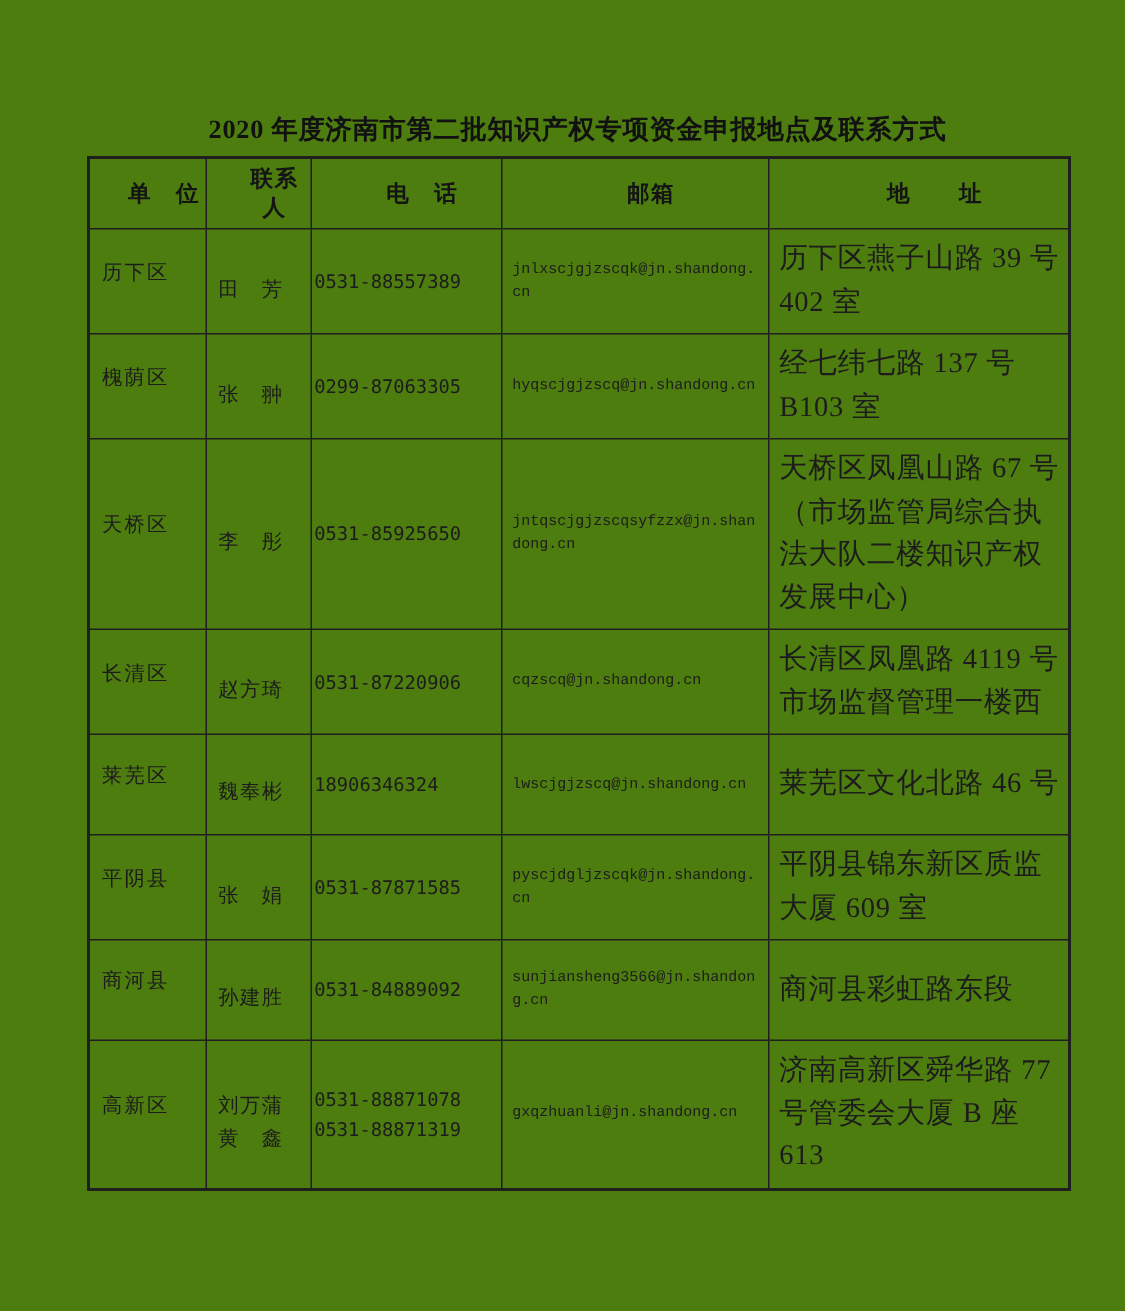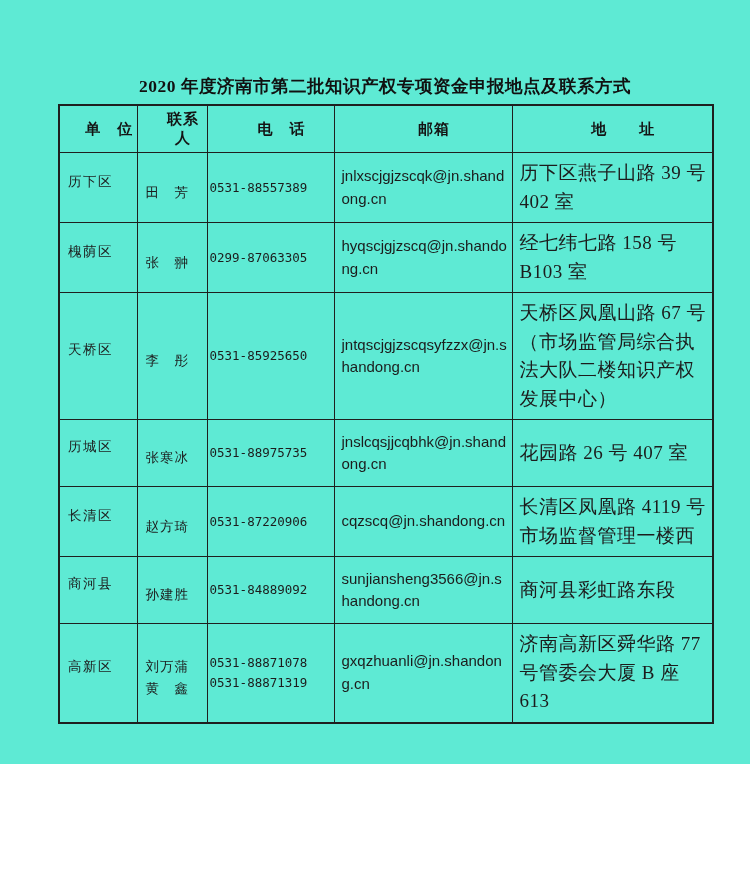--- a/index.html
+++ b/index.html
@@ -10,22 +10,22 @@
   body {
     width: 750px;
     height: 874px;
     overflow: hidden;
     font-family: "Liberation Serif", "DejaVu Serif", serif;
     color: #1c1c1c;
   }
   .page {
     position: relative;
     width: 750px;
-    height: 764px;
-    background: #5eead4;
+    height: 874px;
+    background: #4d7c0f;
   }
   .doc-title {
     position: absolute;
     top: 74px;
     left: 58px;
     width: 654px;
     text-align: center;
     font-size: 17.5px;
     font-weight: bold;
     letter-spacing: 0.5px;
@@ -76,22 +76,22 @@
   }
   td.cell-phone {
     font-family: "DejaVu Sans Mono", "Liberation Mono", monospace;
     font-size: 12.5px;
     text-align: left;
     padding: 6px 2px;
     white-space: pre-line;
     line-height: 1.55;
   }
   td.cell-email {
-    font-family: Liberation Sans, sans-serif;
-    font-size: 15px;
+    font-family: Liberation Mono, monospace;
+    font-size: 10px;
     padding: 6px 4px 6px 7px;
     word-break: break-all;
     line-height: 1.5;
   }
   td.cell-addr {
     font-size: 19px;
     padding: 6px 5px 6px 7px;
     letter-spacing: 0.5px;
     line-height: 1.5;
   }
@@ -126,42 +126,49 @@
       <td class="cell-contact">田　芳</td>
       <td class="cell-phone">0531-88557389</td>
       <td class="cell-email">jnlxscjgjzscqk@jn.shandong.cn</td>
       <td class="cell-addr">历下区燕子山路 39 号 402 室</td>
     </tr>
         <tr>
       <td class="cell-unit">槐荫区</td>
       <td class="cell-contact">张　翀</td>
       <td class="cell-phone">0299-87063305</td>
       <td class="cell-email">hyqscjgjzscq@jn.shandong.cn</td>
-      <td class="cell-addr">经七纬七路 158 号 B103 室</td>
+      <td class="cell-addr">经七纬七路 137 号 B103 室</td>
     </tr>
         <tr>
       <td class="cell-unit">天桥区</td>
       <td class="cell-contact">李　彤</td>
       <td class="cell-phone">0531-85925650</td>
       <td class="cell-email">jntqscjgjzscqsyfzzx@jn.shandong.cn</td>
       <td class="cell-addr">天桥区凤凰山路 67 号（市场监管局综合执法大队二楼知识产权发展中心）</td>
     </tr>
         <tr>
-      <td class="cell-unit">历城区</td>
-      <td class="cell-contact">张寒冰</td>
-      <td class="cell-phone">0531-88975735</td>
-      <td class="cell-email">jnslcqsjjcqbhk@jn.shandong.cn</td>
-      <td class="cell-addr">花园路 26 号 407 室</td>
-    </tr>
-        <tr>
       <td class="cell-unit">长清区</td>
       <td class="cell-contact">赵方琦</td>
       <td class="cell-phone">0531-87220906</td>
       <td class="cell-email">cqzscq@jn.shandong.cn</td>
       <td class="cell-addr">长清区凤凰路 4119 号市场监督管理一楼西</td>
+    </tr>
+        <tr>
+      <td class="cell-unit">莱芜区</td>
+      <td class="cell-contact">魏奉彬</td>
+      <td class="cell-phone">18906346324</td>
+      <td class="cell-email">lwscjgjzscq@jn.shandong.cn</td>
+      <td class="cell-addr">莱芜区文化北路 46 号</td>
+    </tr>
+        <tr>
+      <td class="cell-unit">平阴县</td>
+      <td class="cell-contact">张　娟</td>
+      <td class="cell-phone">0531-87871585</td>
+      <td class="cell-email">pyscjdgljzscqk@jn.shandong.cn</td>
+      <td class="cell-addr">平阴县锦东新区质监大厦 609 室</td>
     </tr>
         <tr>
       <td class="cell-unit">商河县</td>
       <td class="cell-contact">孙建胜</td>
       <td class="cell-phone">0531-84889092</td>
       <td class="cell-email">sunjiansheng3566@jn.shandong.cn</td>
       <td class="cell-addr">商河县彩虹路东段</td>
     </tr>
         <tr>
       <td class="cell-unit">高新区</td>

